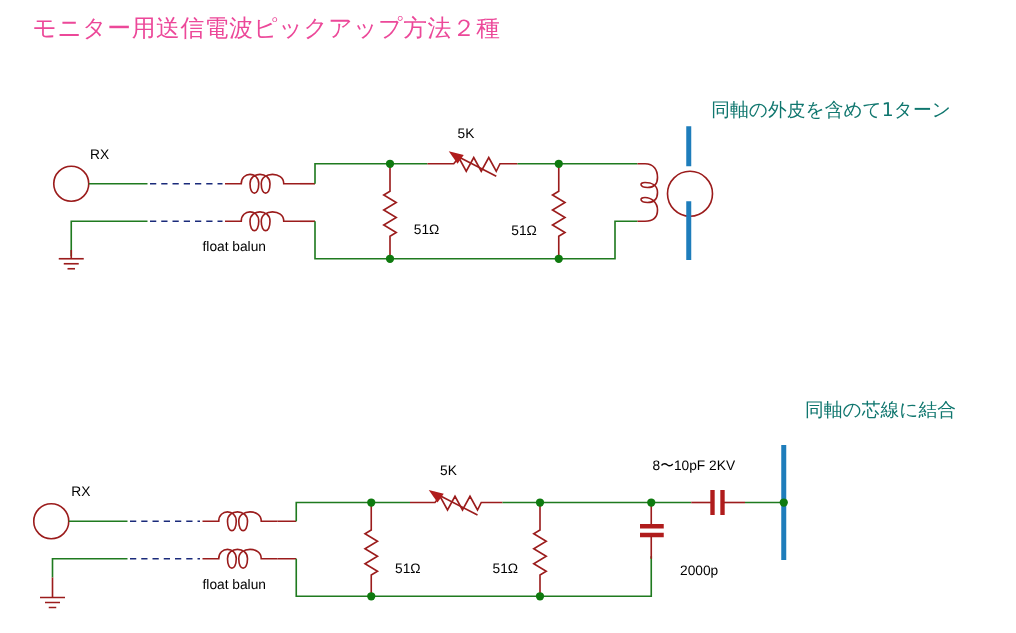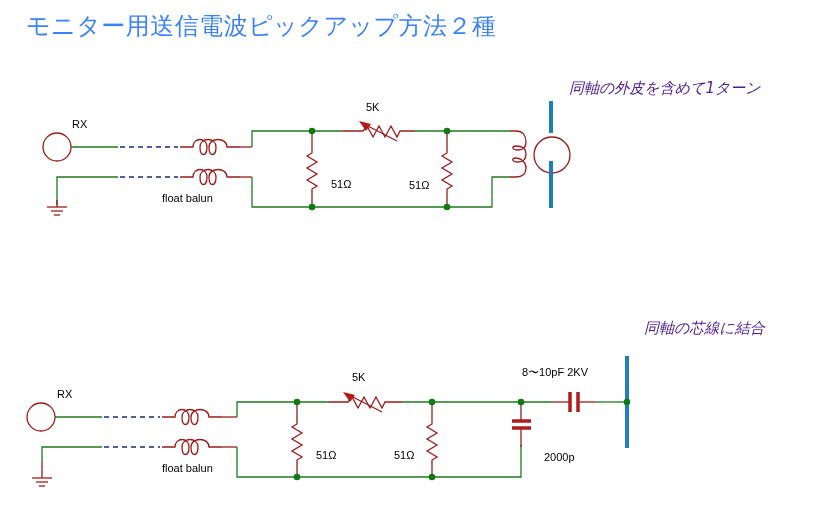--- a/index.html
+++ b/index.html
@@ -1,20 +1,20 @@
 <!DOCTYPE html>
 <html><head>
 <meta charset="utf-8">
 <style>
   html, body { margin:0; padding:0; background:#ffffff; }
   body { width:813px; height:506px; position:relative; overflow:hidden;
          font-family:"DejaVu Sans", sans-serif; }
-  .title { position:absolute; left:26px; top:10px; font-size:24px; color:#3b82f6;
+  .title { position:absolute; left:26px; top:10px; font-size:19px; color:#ec4899;
            letter-spacing:0.5px; white-space:nowrap;font-family:Liberation Serif, serif; }
-  .note { position:absolute; font-size:15px; color:#4c1d95; white-space:nowrap;font-style:italic; }
+  .note { position:absolute; font-size:15px; color:#0f766e; white-space:nowrap; }
   .lbl { position:absolute; font-size:11px; color:#000; white-space:nowrap;
          font-family:"Liberation Sans", sans-serif;text-align:center; }
   svg { position:absolute; left:0; top:0; }
   .w { stroke:#1f7a1f; stroke-width:1.3; fill:none; }
   .r { stroke:#9b1c1c; stroke-width:1.3; fill:none; }
   .d { stroke:#1a2a7a; stroke-width:1.3; fill:none; stroke-dasharray:5 4; }
   .b { stroke:#1e7dbb; stroke-width:4; stroke-linecap:butt; }
   .n { fill:#0f7a0f; }
   .cp { stroke:#b01c1c; stroke-width:3.5; }
 </style>

